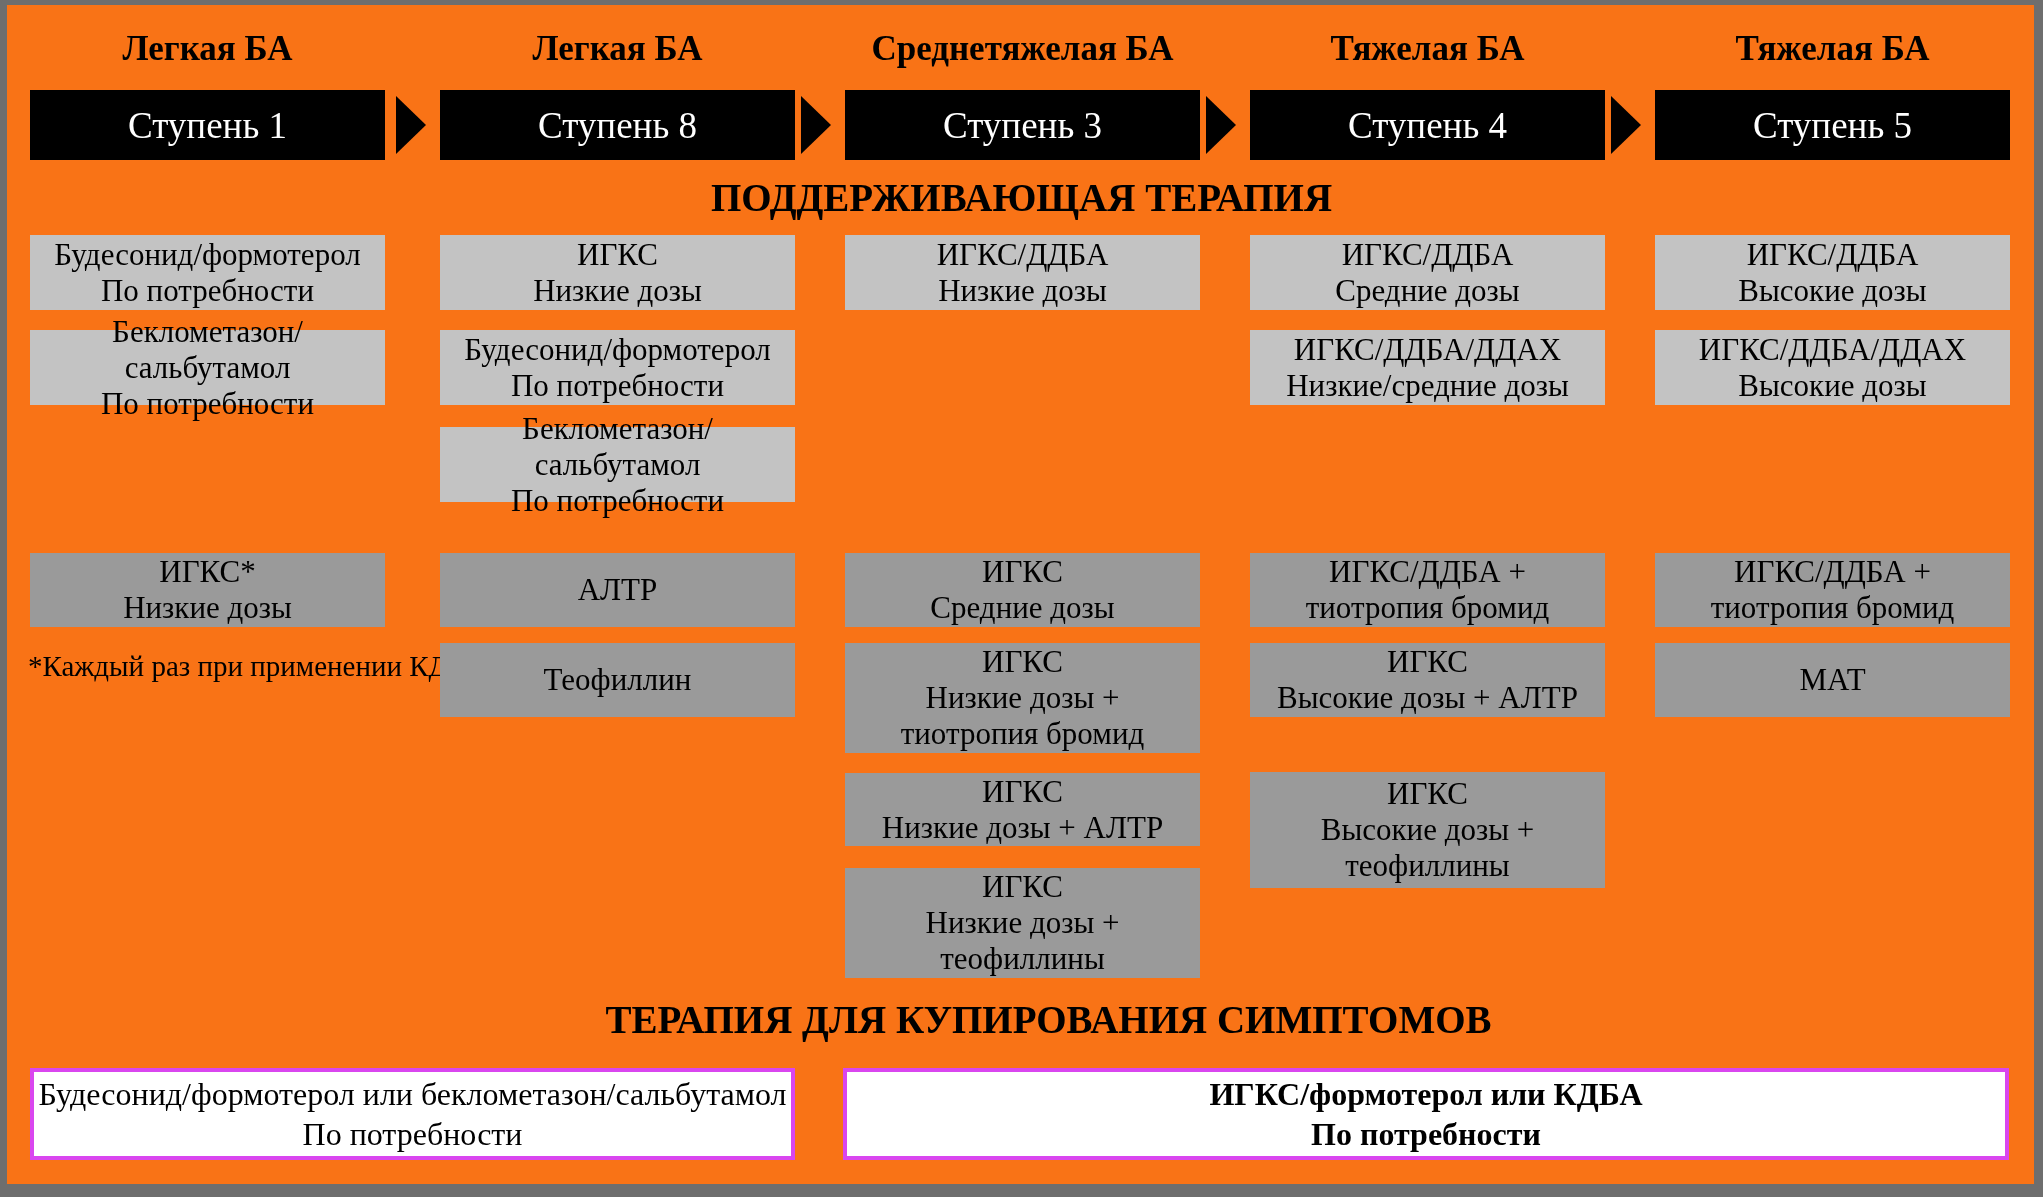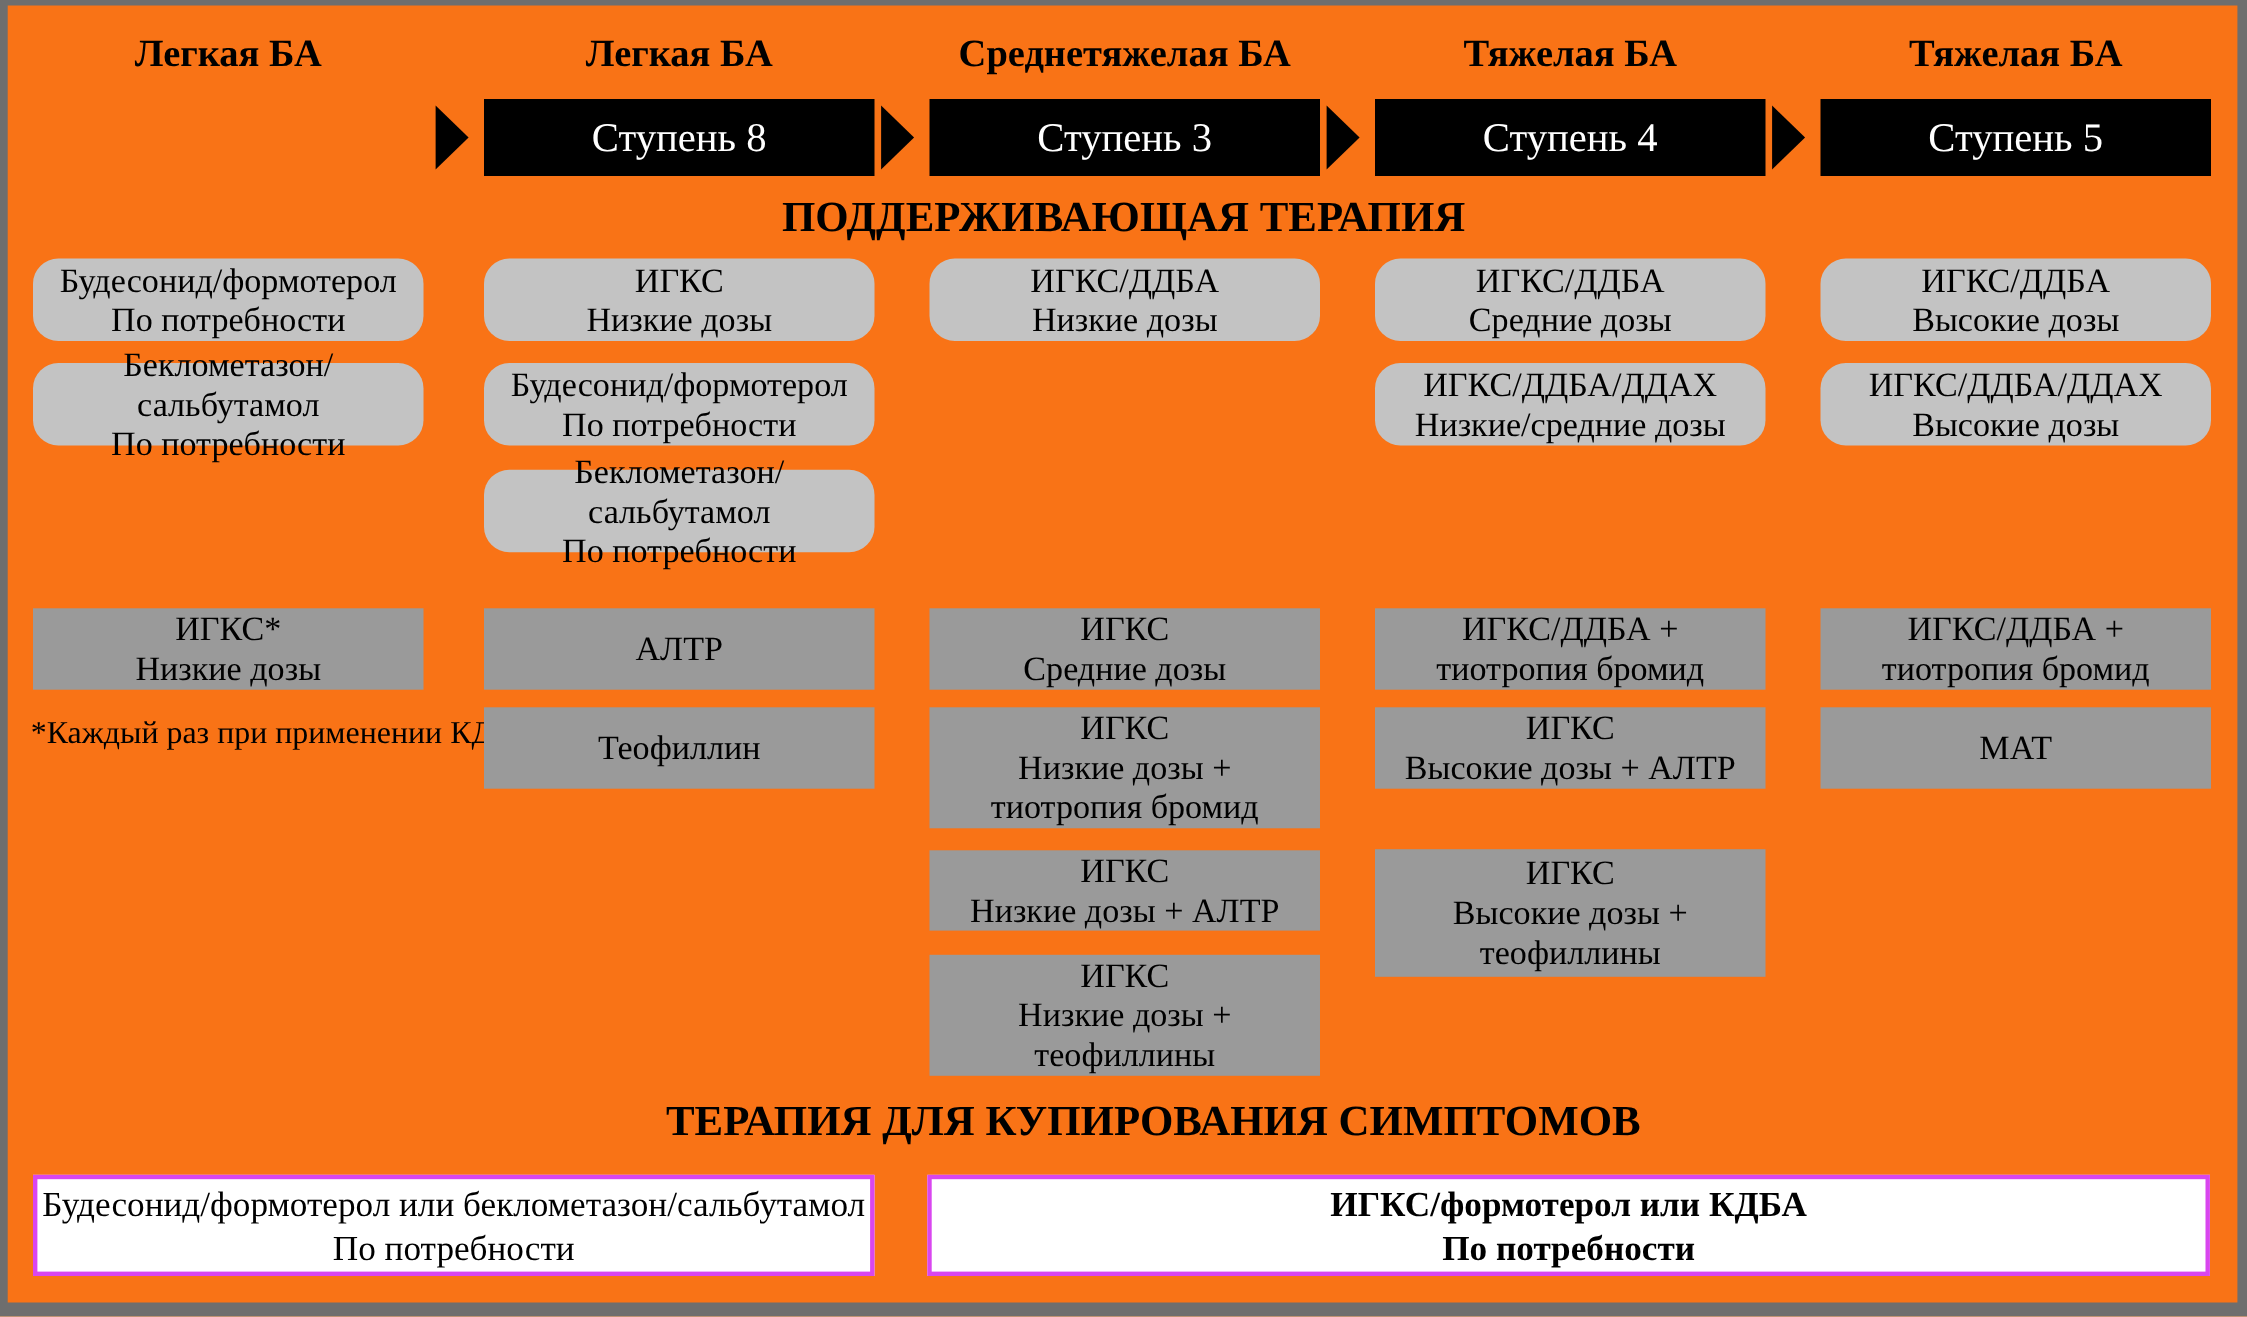--- a/index.html
+++ b/index.html
@@ -49,21 +49,21 @@
   }
   .h-maint{top:176px;}
   .h-reliev{top:998px;padding-left:27px;}
 
   .box{
     position:absolute;
     display:flex;align-items:center;justify-content:center;
     text-align:center;white-space:pre-line;
     font-size:31px;line-height:36px;color:#000;
   }
-  .light{background:#c3c3c3;border-radius:23px;}
+  .light{background:#c3c3c3;}
   .dark{background:#9a9a9a;}
 
   
   .rA {top:235px;height:75px;}
   .rB {top:330px;height:75px;}
   .rC {top:427px;height:75px;}
   .rD1{top:553px;height:74px;}
   .rD2{top:643px;height:74px;}
   .rD2t{top:643px;height:110px;}
   .rD3{top:773px;height:73px;}
@@ -89,20 +89,21 @@
 <body>
 
 <div class="page">
 
   <div class="severity colw x1">Легкая БА</div>
   <div class="severity colw x2">Легкая БА</div>
   <div class="severity colw x3">Среднетяжелая БА</div>
   <div class="severity colw x4">Тяжелая БА</div>
   <div class="severity colw x5">Тяжелая БА</div>
 
+  <div class="stepbar colw x1">Ступень 1</div>
   <div class="stepbar colw x2">Ступень 8</div>
   <div class="stepbar colw x3">Ступень 3</div>
   <div class="stepbar colw x4">Ступень 4</div>
   <div class="stepbar colw x5">Ступень 5</div>
 
   <div class="arrow a1"></div>
   <div class="arrow a2"></div>
   <div class="arrow a3"></div>
   <div class="arrow a4"></div>
 

